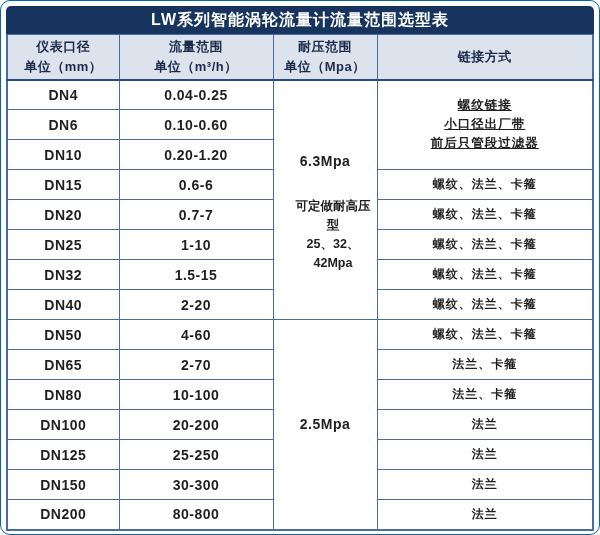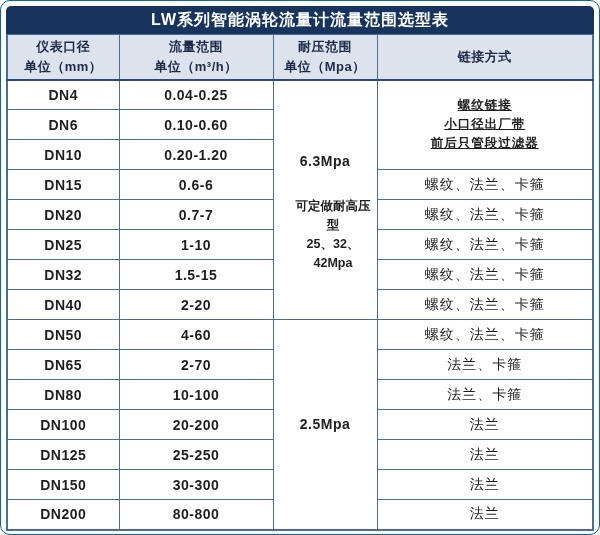--- a/index.html
+++ b/index.html
@@ -51,21 +51,21 @@
   th span{display:block;}
   td{
     border:1px solid var(--border);
     text-align:center;vertical-align:middle;
     height:30px;
     font-size:14px;
     background:var(--cell_bg);
   }
   td.dn{font-weight:700;letter-spacing:0.5px;margin-left:22px;}
   td.flow{font-weight:600;letter-spacing:0.5px;}
-  td.conn{font-weight:400;font-size:14px;letter-spacing:1px;}
+  td.conn{font-weight:700;font-size:12px;letter-spacing:1px;}
   td.conn-merged{font-weight:600;font-size:12.5px;letter-spacing:1px;line-height:1.55;}
   td.conn-merged span{display:block;text-decoration:underline;}
   td.pressure{vertical-align:middle;}
   .pressure-inner{
     display:flex;flex-direction:column;align-items:center;justify-content:center;
   }
   .pressure-inner.high{padding-top:26px;}
   .pressure-value{font-size:14px;font-weight:700;letter-spacing:0.5px;}
   .pressure-note{margin-top:28px;font-size:12.5px;font-weight:600;line-height:1.5;}
   .pressure-note span{display:block;margin-left:16px;}

